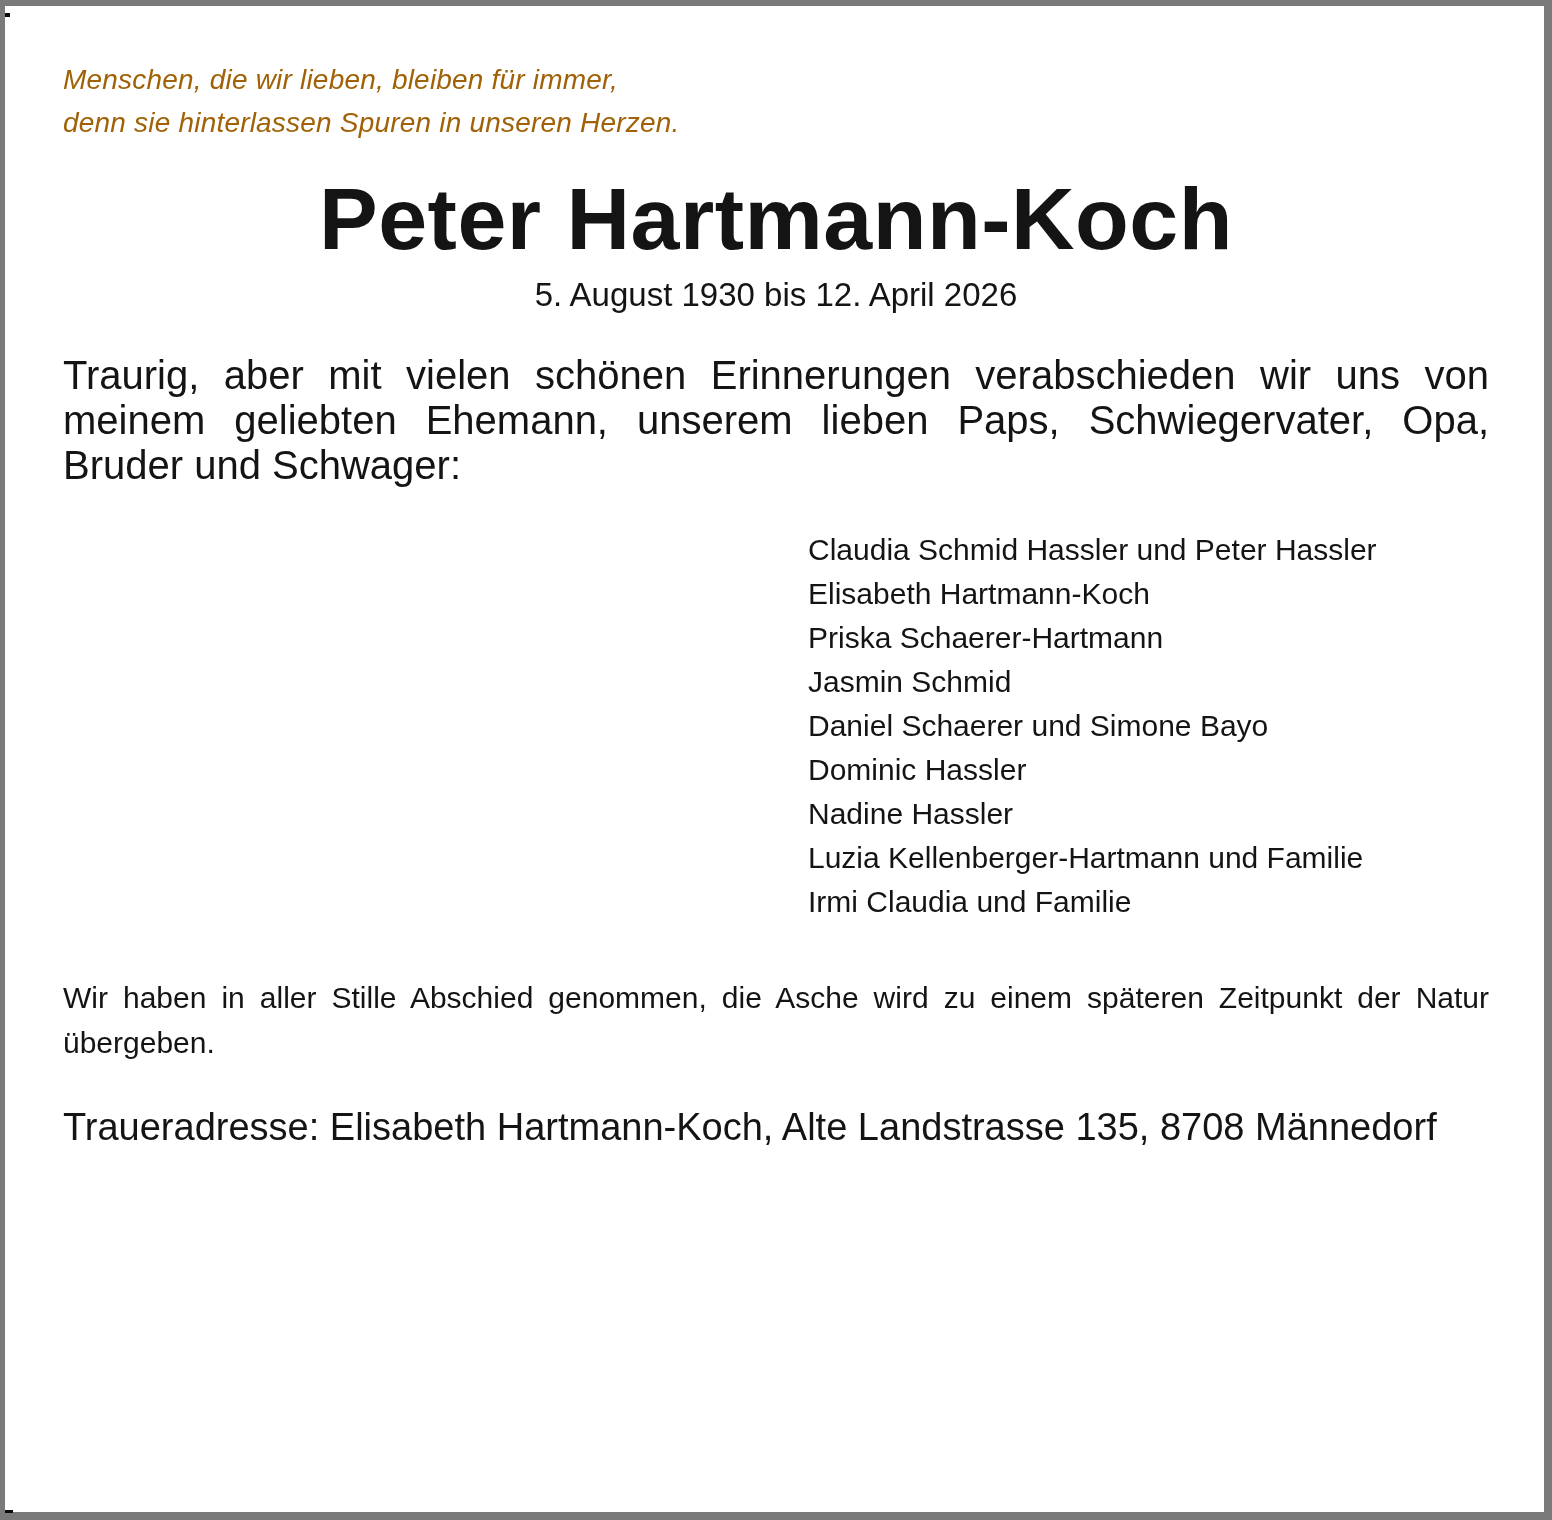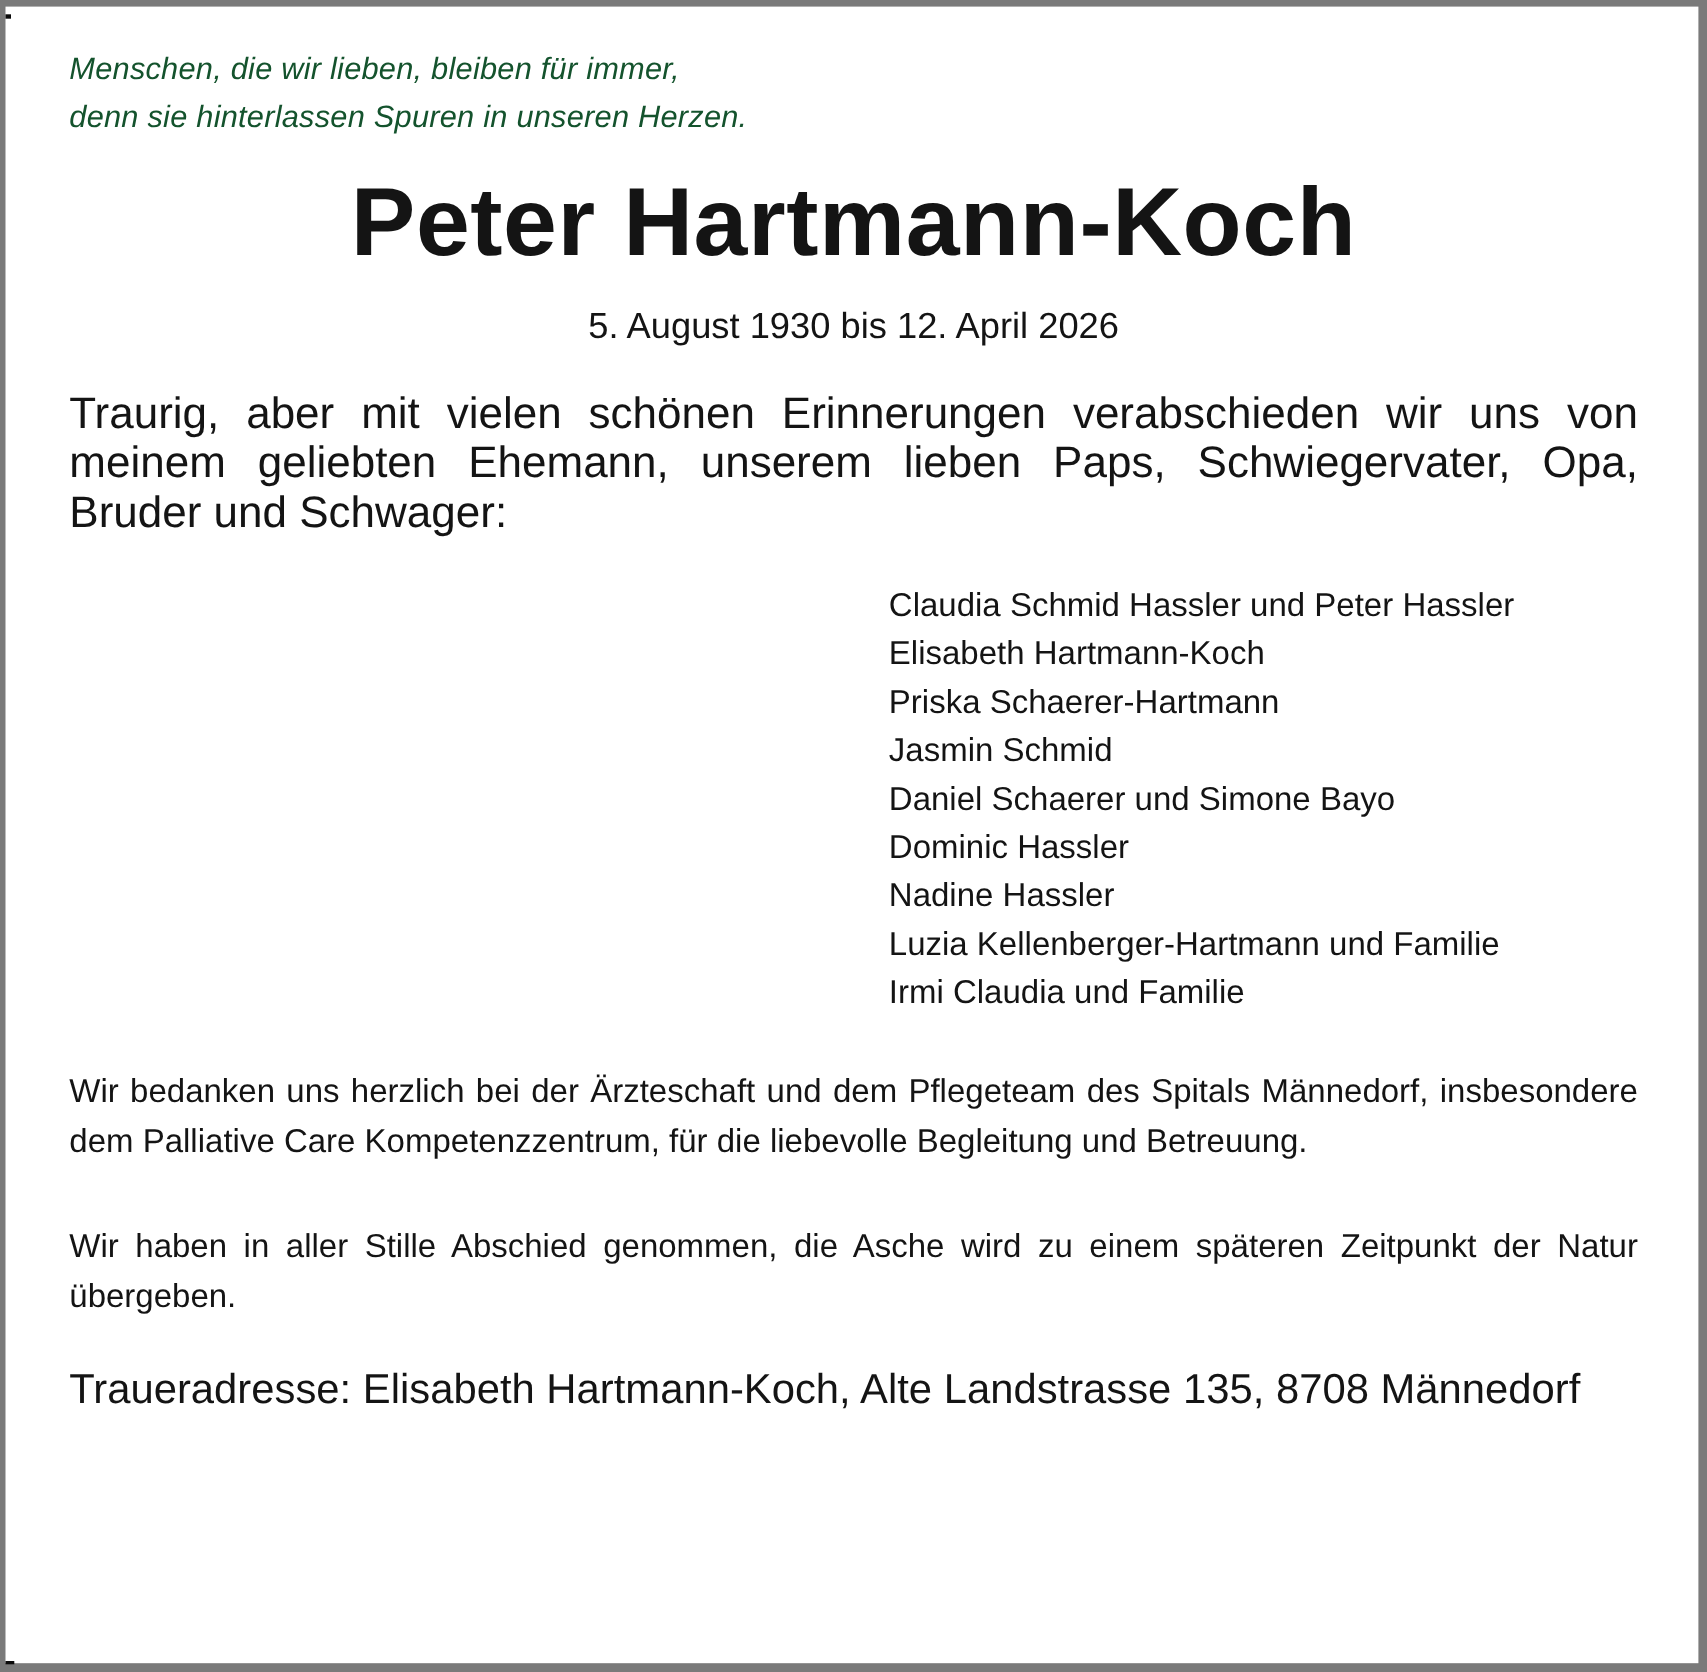--- a/index.html
+++ b/index.html
@@ -30,43 +30,43 @@
     position: absolute;
     background: #0a0a0a;
   }
   .artifact-top-left {
     left: 0; top: 7px; width: 5px; height: 4px;
   }
   .artifact-bottom-left {
     left: 0; top: 1504px; width: 8px; height: 3px;
   }
   .epigraph {
-    margin-top: 35px;
+    margin-top: 52px;
     font-style: italic;
     font-size: 28px;
     line-height: 43px;
     letter-spacing: 0.2px;
-    color: #14532d;
+    color: #a16207;
   }
   .intro {
     margin-top: 65px;
     font-size: 30px;
     line-height: 45px;
     text-align: justify;
   }
   .deceased-name {
     margin-top: 22px;
     font-size: 88px;
     line-height: 105px;
     text-align: center;
     font-weight: bold;
     letter-spacing: 0.5px;
   }
   .life-dates {
-    margin-top: 18px;
+    margin-top: 0;
     font-size: 33px;
     line-height: 48px;
     text-align: center;
   }
   .farewell {
     margin-top: 34px;
     font-size: 40px;
     line-height: 45px;
     text-align: justify;
   }
@@ -120,20 +120,19 @@
       <div>Elisabeth Hartmann-Koch</div>
       <div>Priska Schaerer-Hartmann</div>
       <div>Jasmin Schmid</div>
       <div>Daniel Schaerer und Simone Bayo</div>
       <div>Dominic Hassler</div>
       <div>Nadine Hassler</div>
       <div>Luzia Kellenberger-Hartmann und Familie</div>
       <div>Irmi Claudia und Familie</div>
     </div>
 
-    <div class="thanks">Wir bedanken uns herzlich bei der Ärzteschaft und dem Pflegeteam des Spitals Männedorf, insbesondere dem Palliative Care Kompetenzzentrum, für die liebevolle Begleitung und Betreuung.</div>
 
     <div class="farewell-note">Wir haben in aller Stille Abschied genommen, die Asche wird zu einem späteren Zeitpunkt der Natur übergeben.</div>
 
     <div class="mourning-address">Traueradresse: Elisabeth Hartmann-Koch, Alte Landstrasse 135, 8708 Männedorf</div>
 
   </div>
 </div>
 
 </body></html>

